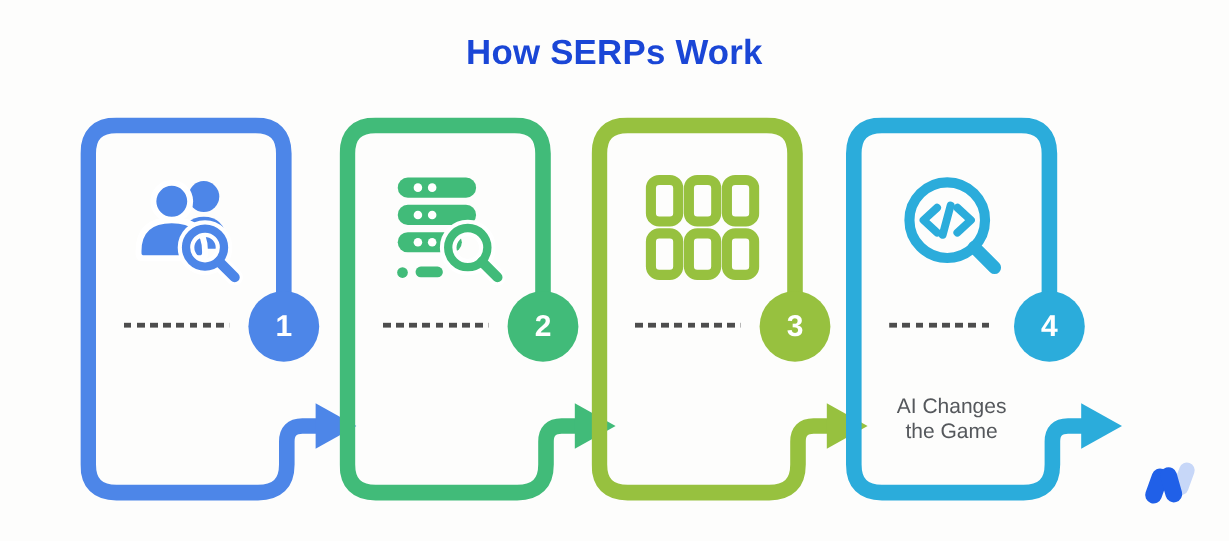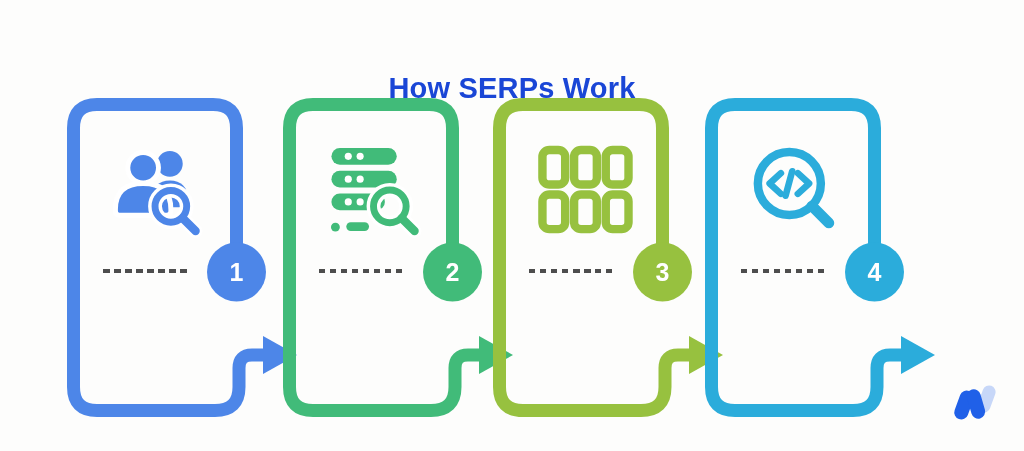--- a/index.html
+++ b/index.html
@@ -10,21 +10,20 @@
   .canvas{
     position:relative;width:1024px;height:451px;
     background:var(--background,#fdfdfc);
     overflow:hidden;
   }
   .title{
     position:absolute;top:28px;left:0;width:100%;
     text-align:center;
     font-size:29px;font-weight:bold;letter-spacing:.2px;
     color:var(--title,#1a46d6);
-    margin-top:44px;
   }
   .card{
     position:absolute;top:98px;width:236px;height:320px;
     color:var(--c);
   }
   .card-1{left:67px;}
   .card-2{left:283px;}
   .card-3{left:493px;}
   .card-4{left:705px;}
   .card svg.frame{position:absolute;left:0;top:0;display:block;}
@@ -161,20 +160,22 @@
         <line x1="68" y1="66" x2="86" y2="84" stroke-width="11.5" stroke-linecap="round"></line>
         <g stroke-width="7" stroke-linecap="round" stroke-linejoin="round">
           <polyline points="35,31 23,42 35,53"></polyline>
           <polyline points="53,31 65,42 53,53"></polyline>
           <line x1="47" y1="29" x2="40" y2="55"></line>
         </g>
       </svg>
     </div>
     <div class="dash-line"></div>
     <div class="step-number">4</div>
+    <div class="step-label">AI Changes
+the Game</div>
   </div>
 
   <div class="logo">
     <svg viewBox="0 0 52 42">
       <rect x="28" y="1" width="13" height="28" rx="6.5" fill="var(--logo_light,#c7d7f8)" transform="rotate(20 34.5 15)"></rect>
       <rect x="5" y="6" width="14" height="30" rx="7" fill="var(--logo_primary,#2060e8)" transform="rotate(20 12 21)"></rect>
       <rect x="17" y="5" width="14" height="30" rx="7" fill="var(--logo_primary,#2060e8)" transform="rotate(-16 24 20)"></rect>
     </svg>
   </div>
 

